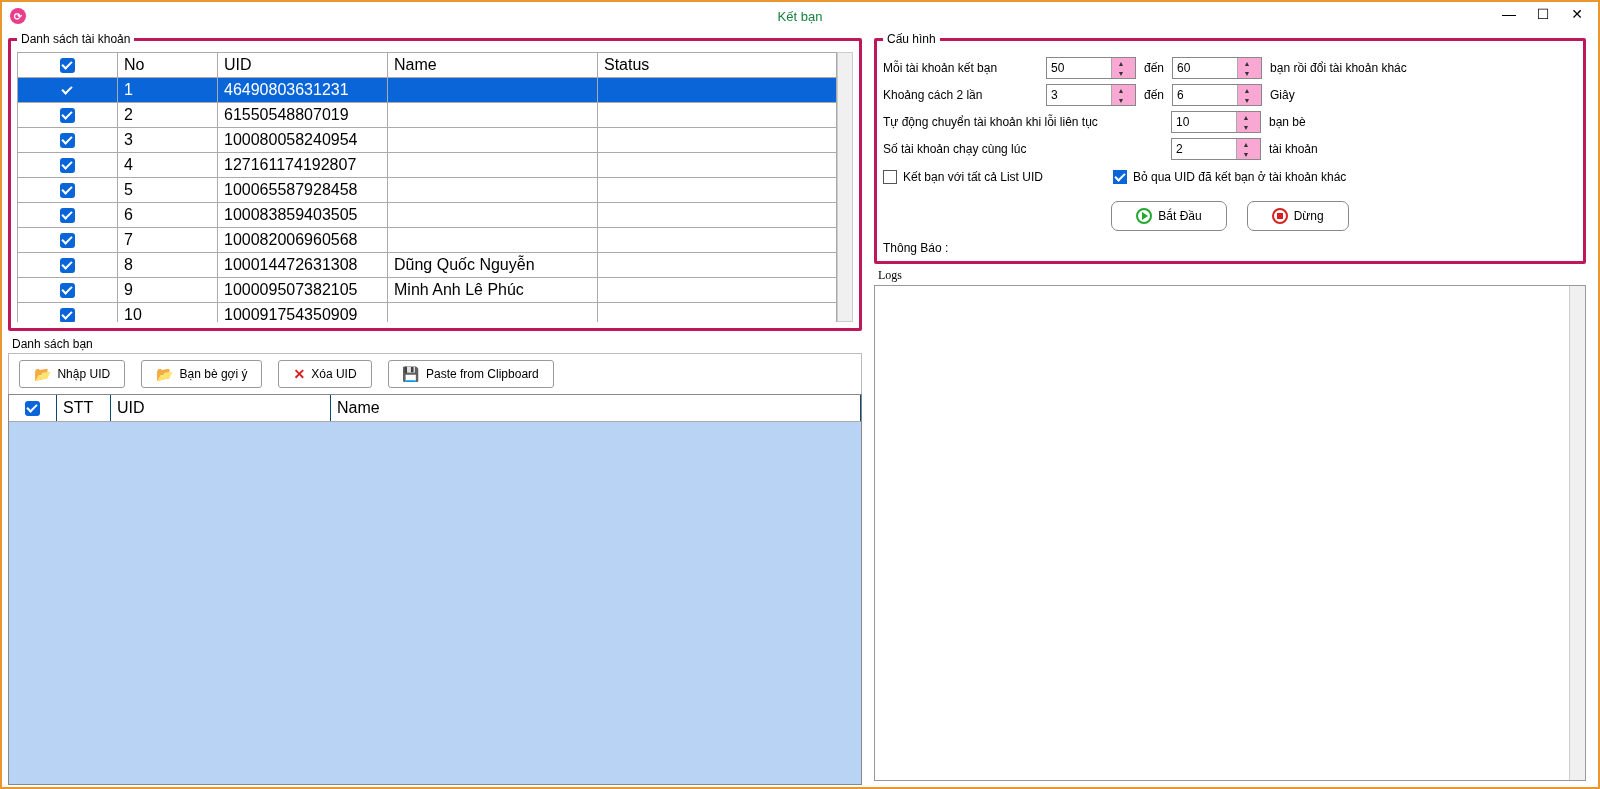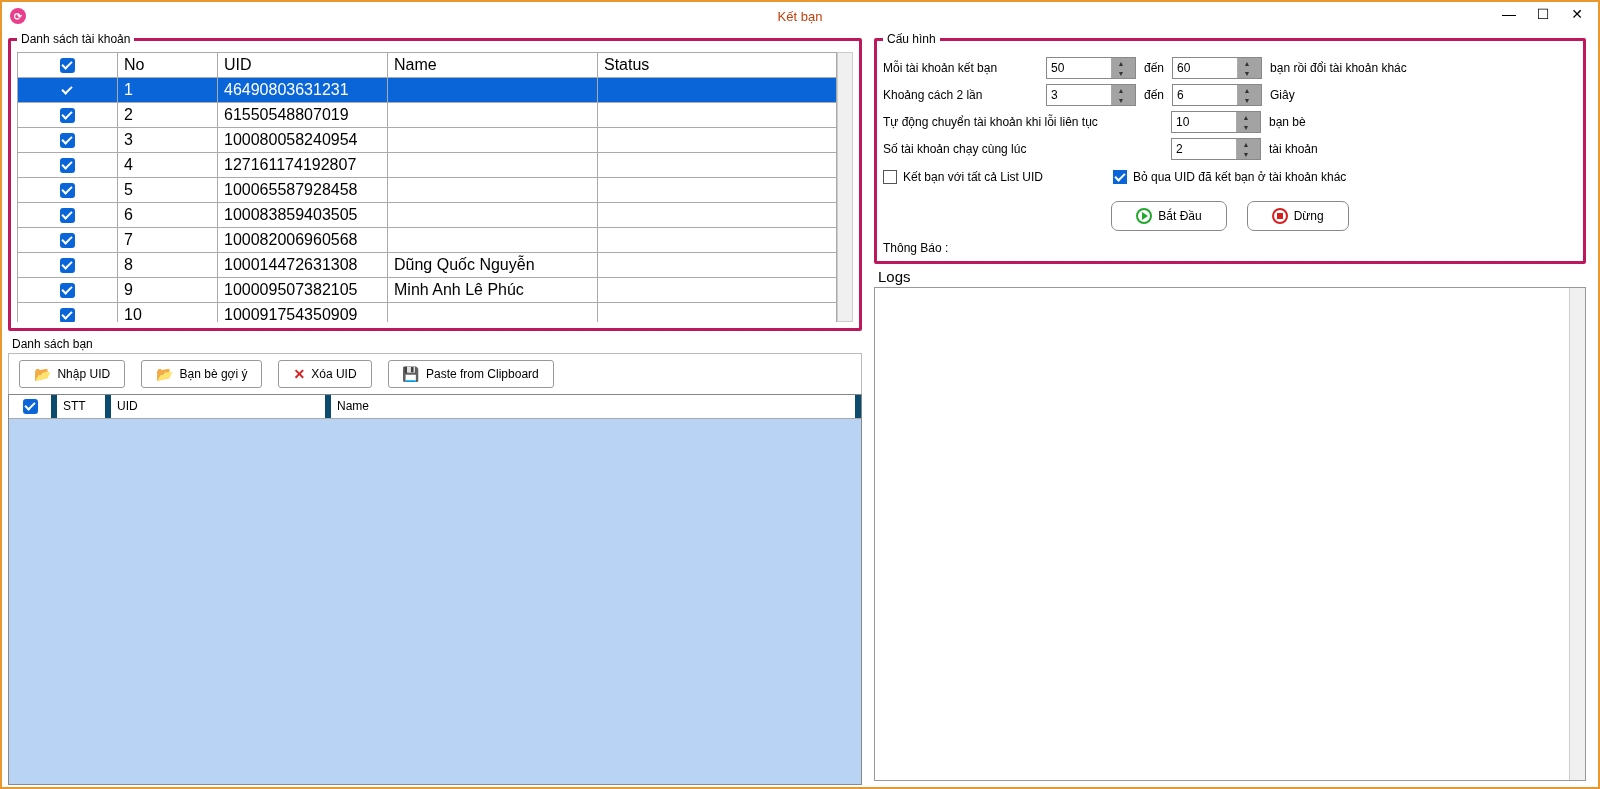--- a/index.html
+++ b/index.html
@@ -1,20 +1,20 @@
 <!DOCTYPE html>
 <html><head>
 <meta charset="utf-8">
 <style>
 * { box-sizing: border-box; font-family: "Segoe UI", Tahoma, sans-serif; font-size: 12px; }
 body { margin: 0; background: #fff; width: 1600px; height: 789px; border: 2px solid #e8982e; position: relative; overflow: hidden; }
 
 .titlebar { height: 28px; display: flex; align-items: center; padding: 0 8px; position: relative; }
 .titlebar .app-icon { width: 16px; height: 16px; border-radius: 50%; background: #e83e8c; display: inline-flex; align-items: center; justify-content: center; color: #fff; font-size: 10px; font-weight: bold; }
-.titlebar .title { position: absolute; left: 50%; transform: translateX(-50%); font-size: 13px; color: #c2410c; }
+.titlebar .title { position: absolute; left: 50%; transform: translateX(-50%); font-size: 13px; color: #15803d; }
 .titlebar .win-controls { position: absolute; right: 4px; top: 0; display: flex; gap: 0; }
 .titlebar .win-controls .wbtn { width: 34px; height: 24px; display: flex; align-items: center; justify-content: center; cursor: pointer; font-size: 14px; color: #000; }
 
 .content { display: flex; height: calc(100% - 28px); }
 .left-pane { width: 866px; display: flex; flex-direction: column; }
 .right-pane { flex: 1; display: flex; flex-direction: column; padding-right: 6px; }
 
 fieldset { border: 3px solid #be185d; margin: 2px 6px; padding: 6px; border-radius: 2px; }
 legend { padding: 0 4px; font-size: 12px; color: #000; }
 
@@ -33,46 +33,46 @@
 .accounts-scrollbar { width: 16px; background: #f0f0f0; border: 1px solid #ccc; }
 
 .friends-panel { flex: 1; margin: 2px 6px; display: flex; flex-direction: column; }
 .friends-title { font-size: 12px; margin: 2px 0 2px 4px; }
 .toolbar-row { display: flex; gap: 16px; padding: 6px 10px; border: 1px solid #bbb; border-bottom: none; }
 .btn { display: inline-flex; align-items: center; gap: 6px; padding: 5px 14px; border: 1px solid #999; background: #fff; border-radius: 3px; cursor: pointer; font-size: 12px; }
 .btn .icon { display: inline-block; }
 
 .friends-grid-wrap { flex: 1; border: 1px solid #888; display: flex; flex-direction: column; }
 .friends-header { display: flex; background: #fff; border-bottom: 1px solid #aaa; }
-.friends-header .fh { padding: 4px 6px; border-right: 6px solid #0c4a6e; font-size: 12px; }
+.friends-header .fh { padding: 4px 6px; border-right: 1px solid #0c4a6e; font-size: 16px; }
 .friends-body { flex: 1; background: #b9d3f5; }
 
 .config-row { display: flex; align-items: center; margin: 5px 0; gap: 8px; font-size: 12px; }
 .config-label { width: 155px; }
 .config-label-wide { width: 280px; }
-.spin { display: inline-flex; align-items: center; border: 1px solid #888; height: 22px; width: 90px; background: #a3a3a3; }
+.spin { display: inline-flex; align-items: center; border: 1px solid #888; height: 22px; width: 90px; background: #f9a8d4; }
 .spin input { border: none; width: 64px; padding: 0 4px; height: 100%; outline: none; font-size: 12px; }
 .spin .spin-btns { display: flex; flex-direction: column; height: 100%; border-left: 1px solid #aaa; }
 .spin .spin-btns .sb { width: 18px; height: 10px; display: flex; align-items: center; justify-content: center; cursor: pointer; font-size: 7px; line-height: 1; color: #333; }
 
 .cb-row { display: flex; align-items: center; gap: 6px; margin: 5px 0; font-size: 12px; }
 .wincheck { display: inline-block; width: 14px; height: 14px; border: 1px solid #555; background: #fff; position: relative; vertical-align: middle; }
 .wincheck.checked::after { content: ""; position: absolute; left: 3px; top: 0px; width: 4px; height: 8px; border: solid #0a66d8; border-width: 0 2px 2px 0; transform: rotate(45deg); }
 .wincheck.blue-fill { background: #0a66d8; border-color: #0a66d8; }
 .wincheck.blue-fill::after { border-color: #fff; }
 
 .action-row { display: flex; gap: 20px; justify-content: center; margin-top: 12px; }
 .abtn { display: inline-flex; align-items: center; gap: 6px; padding: 6px 24px; border: 1px solid #888; background: #fff; border-radius: 7px; cursor: pointer; font-size: 13px; }
 .play-circle { width: 16px; height: 16px; border-radius: 50%; border: 2px solid #22a82e; position: relative; }
 .play-circle::after { content: ""; position: absolute; left: 4px; top: 2px; border-left: 6px solid #22a82e; border-top: 4px solid transparent; border-bottom: 4px solid transparent; }
 .stop-circle { width: 16px; height: 16px; border-radius: 50%; border: 2px solid #d62020; position: relative; }
 .stop-circle::after { content: ""; position: absolute; left: 3px; top: 3px; width: 6px; height: 6px; background: #d62020; }
 
 .logs-panel { flex: 1; margin: 2px 6px 6px; display: flex; flex-direction: column; }
-.logs-title { font-size: 15px; margin: 0 0 2px 4px; }
+.logs-title { font-size: 12px; margin: 0 0 2px 4px; font-family: Liberation Serif, serif; }
 .logs-box { flex: 1; border: 1px solid #999; background: #fff; position: relative; }
 .logs-scrollbar { position: absolute; right: 0; top: 0; bottom: 0; width: 16px; background: #f0f0f0; border-left: 1px solid #ccc; }
 
 .folder-icon { color: #e0a030; font-size: 14px; }
 .x-icon { color: #d62020; font-size: 14px; font-weight: bold; }
 .save-icon { color: #1a73d1; font-size: 14px; }
 </style>
 </head>
 <body>
 

